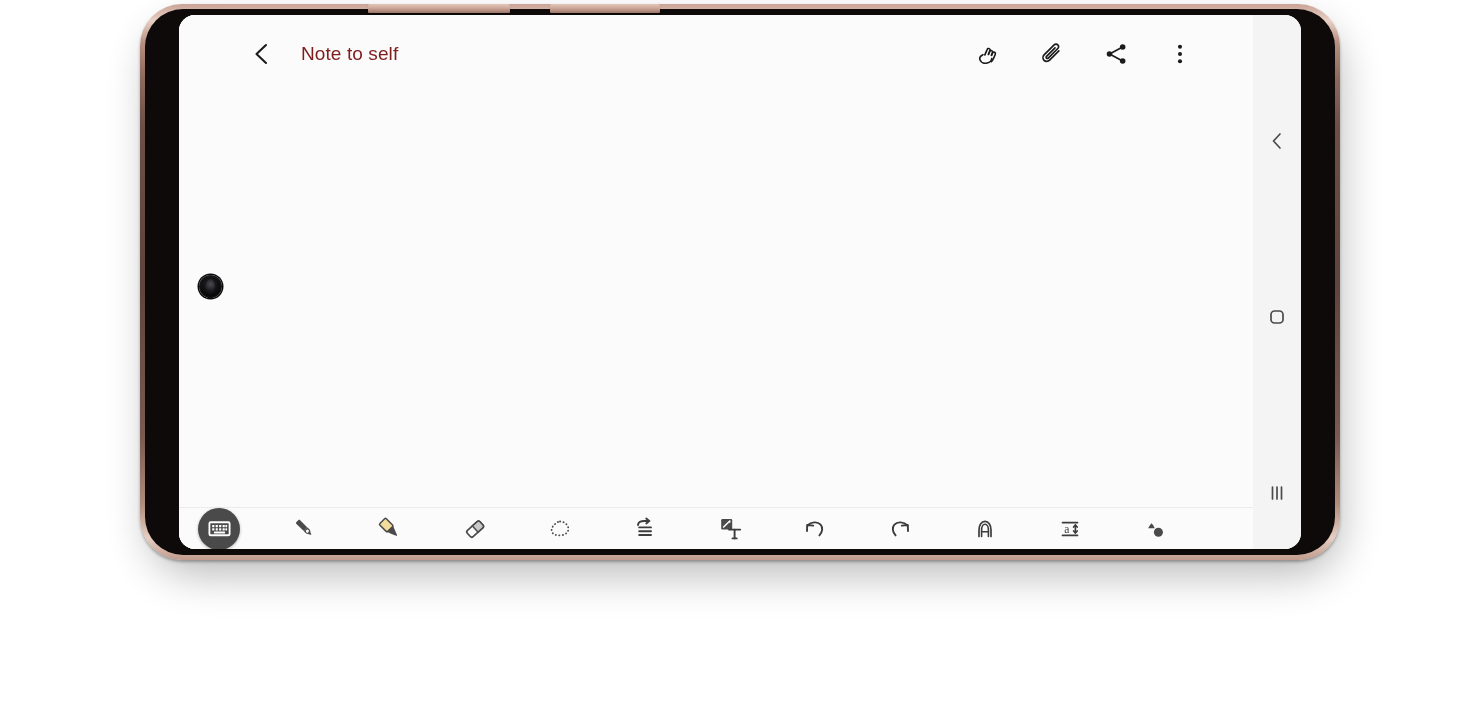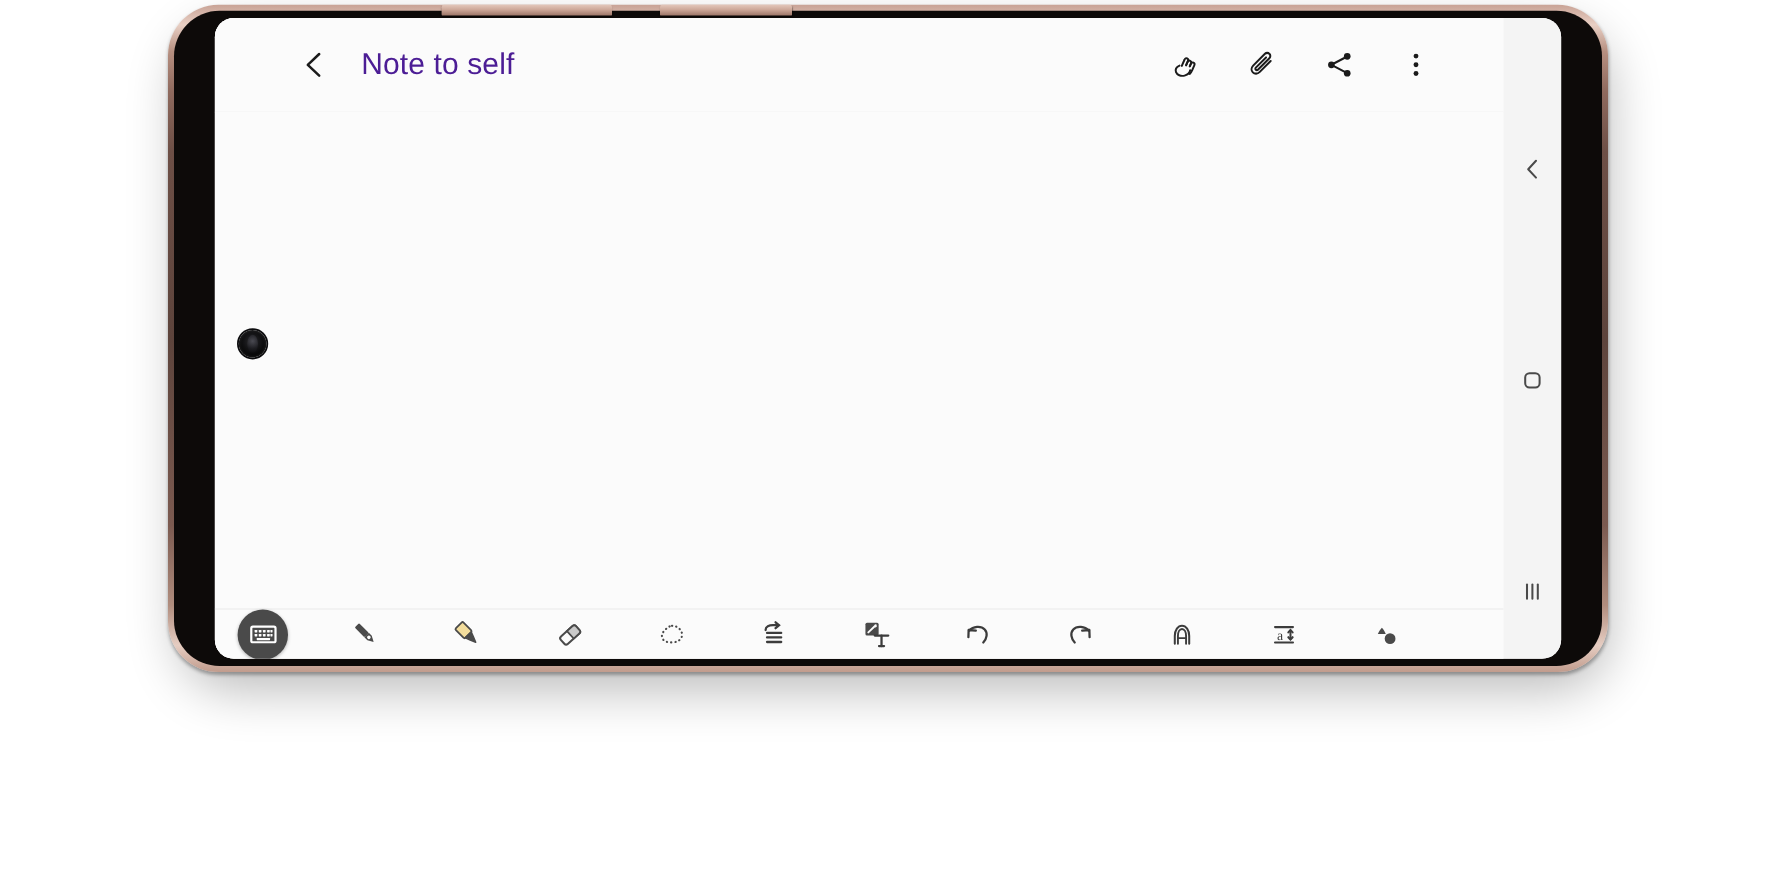--- a/index.html
+++ b/index.html
@@ -141,22 +141,22 @@
     width: 50px;
     height: 50px;
     margin-left: 58px;
     display: flex;
     align-items: center;
     justify-content: center;
     cursor: pointer;
   }
   #note-title {
     margin-left: 14px;
-    font-size: 25px;
-    color: #4c1d95;
+    font-size: 19px;
+    color: #7f1d1d;
     letter-spacing: .1px;
     white-space: nowrap;
   }
   #titlebar-actions {
     margin-left: auto;
     margin-right: 52px;
     display: flex;
     align-items: center;
     gap: 22px;
   }

